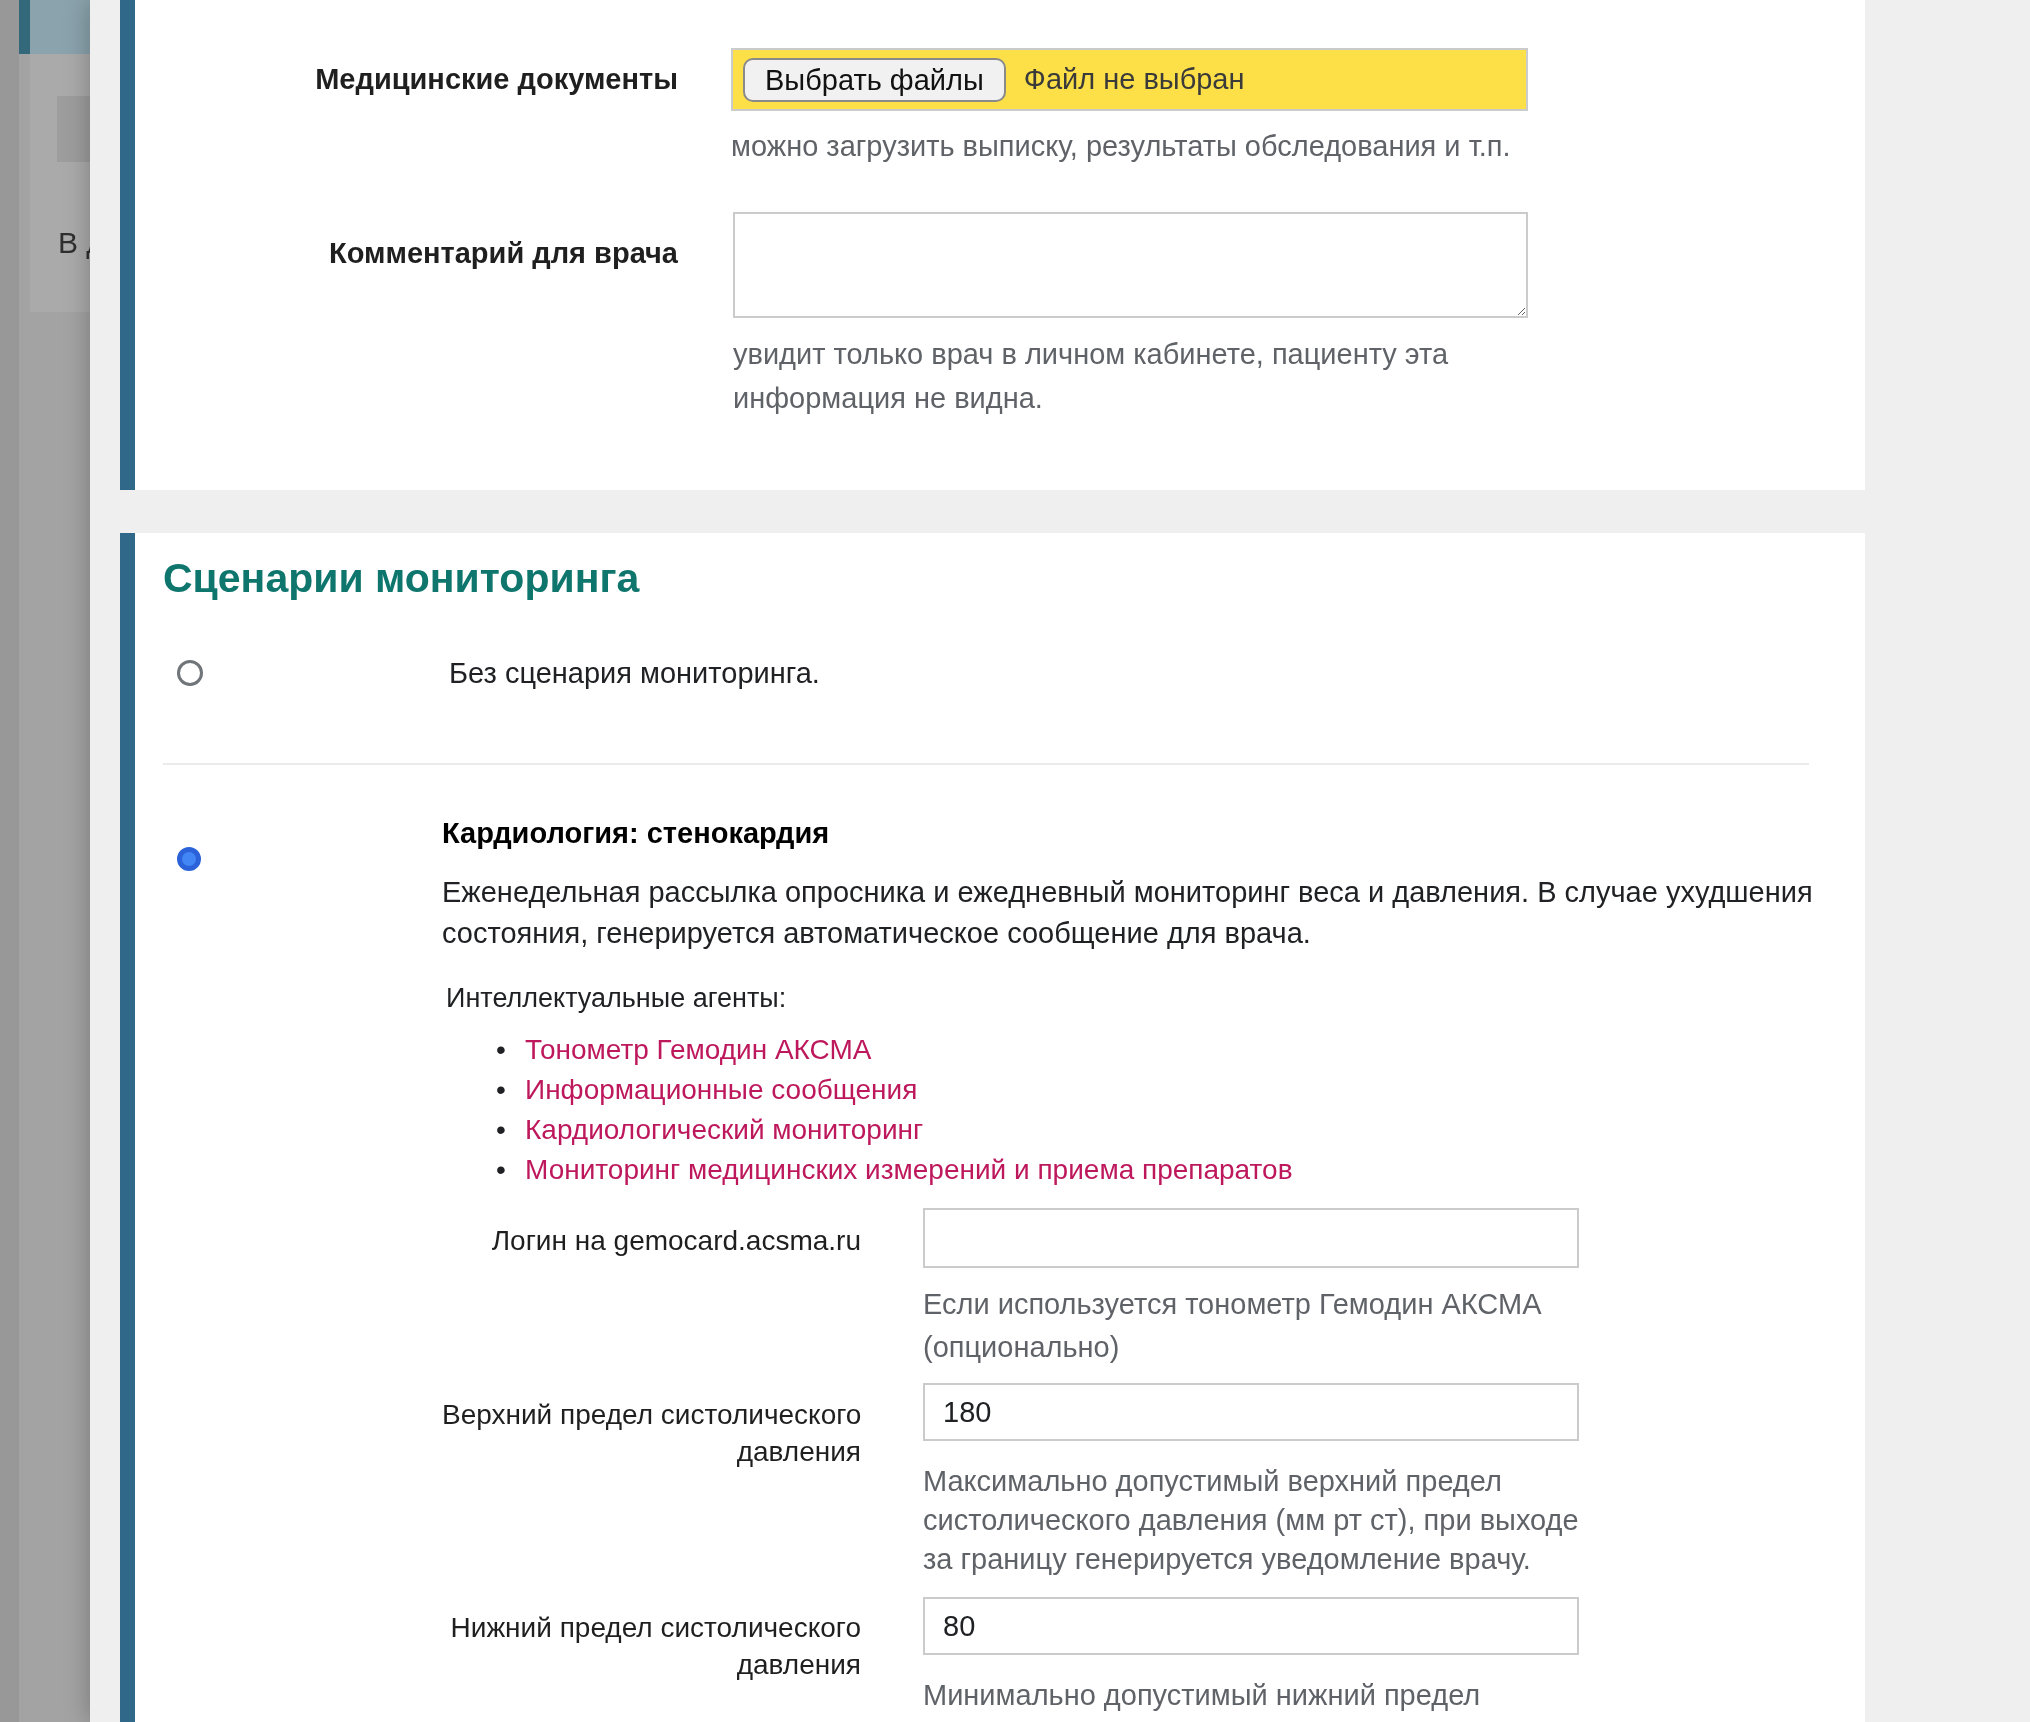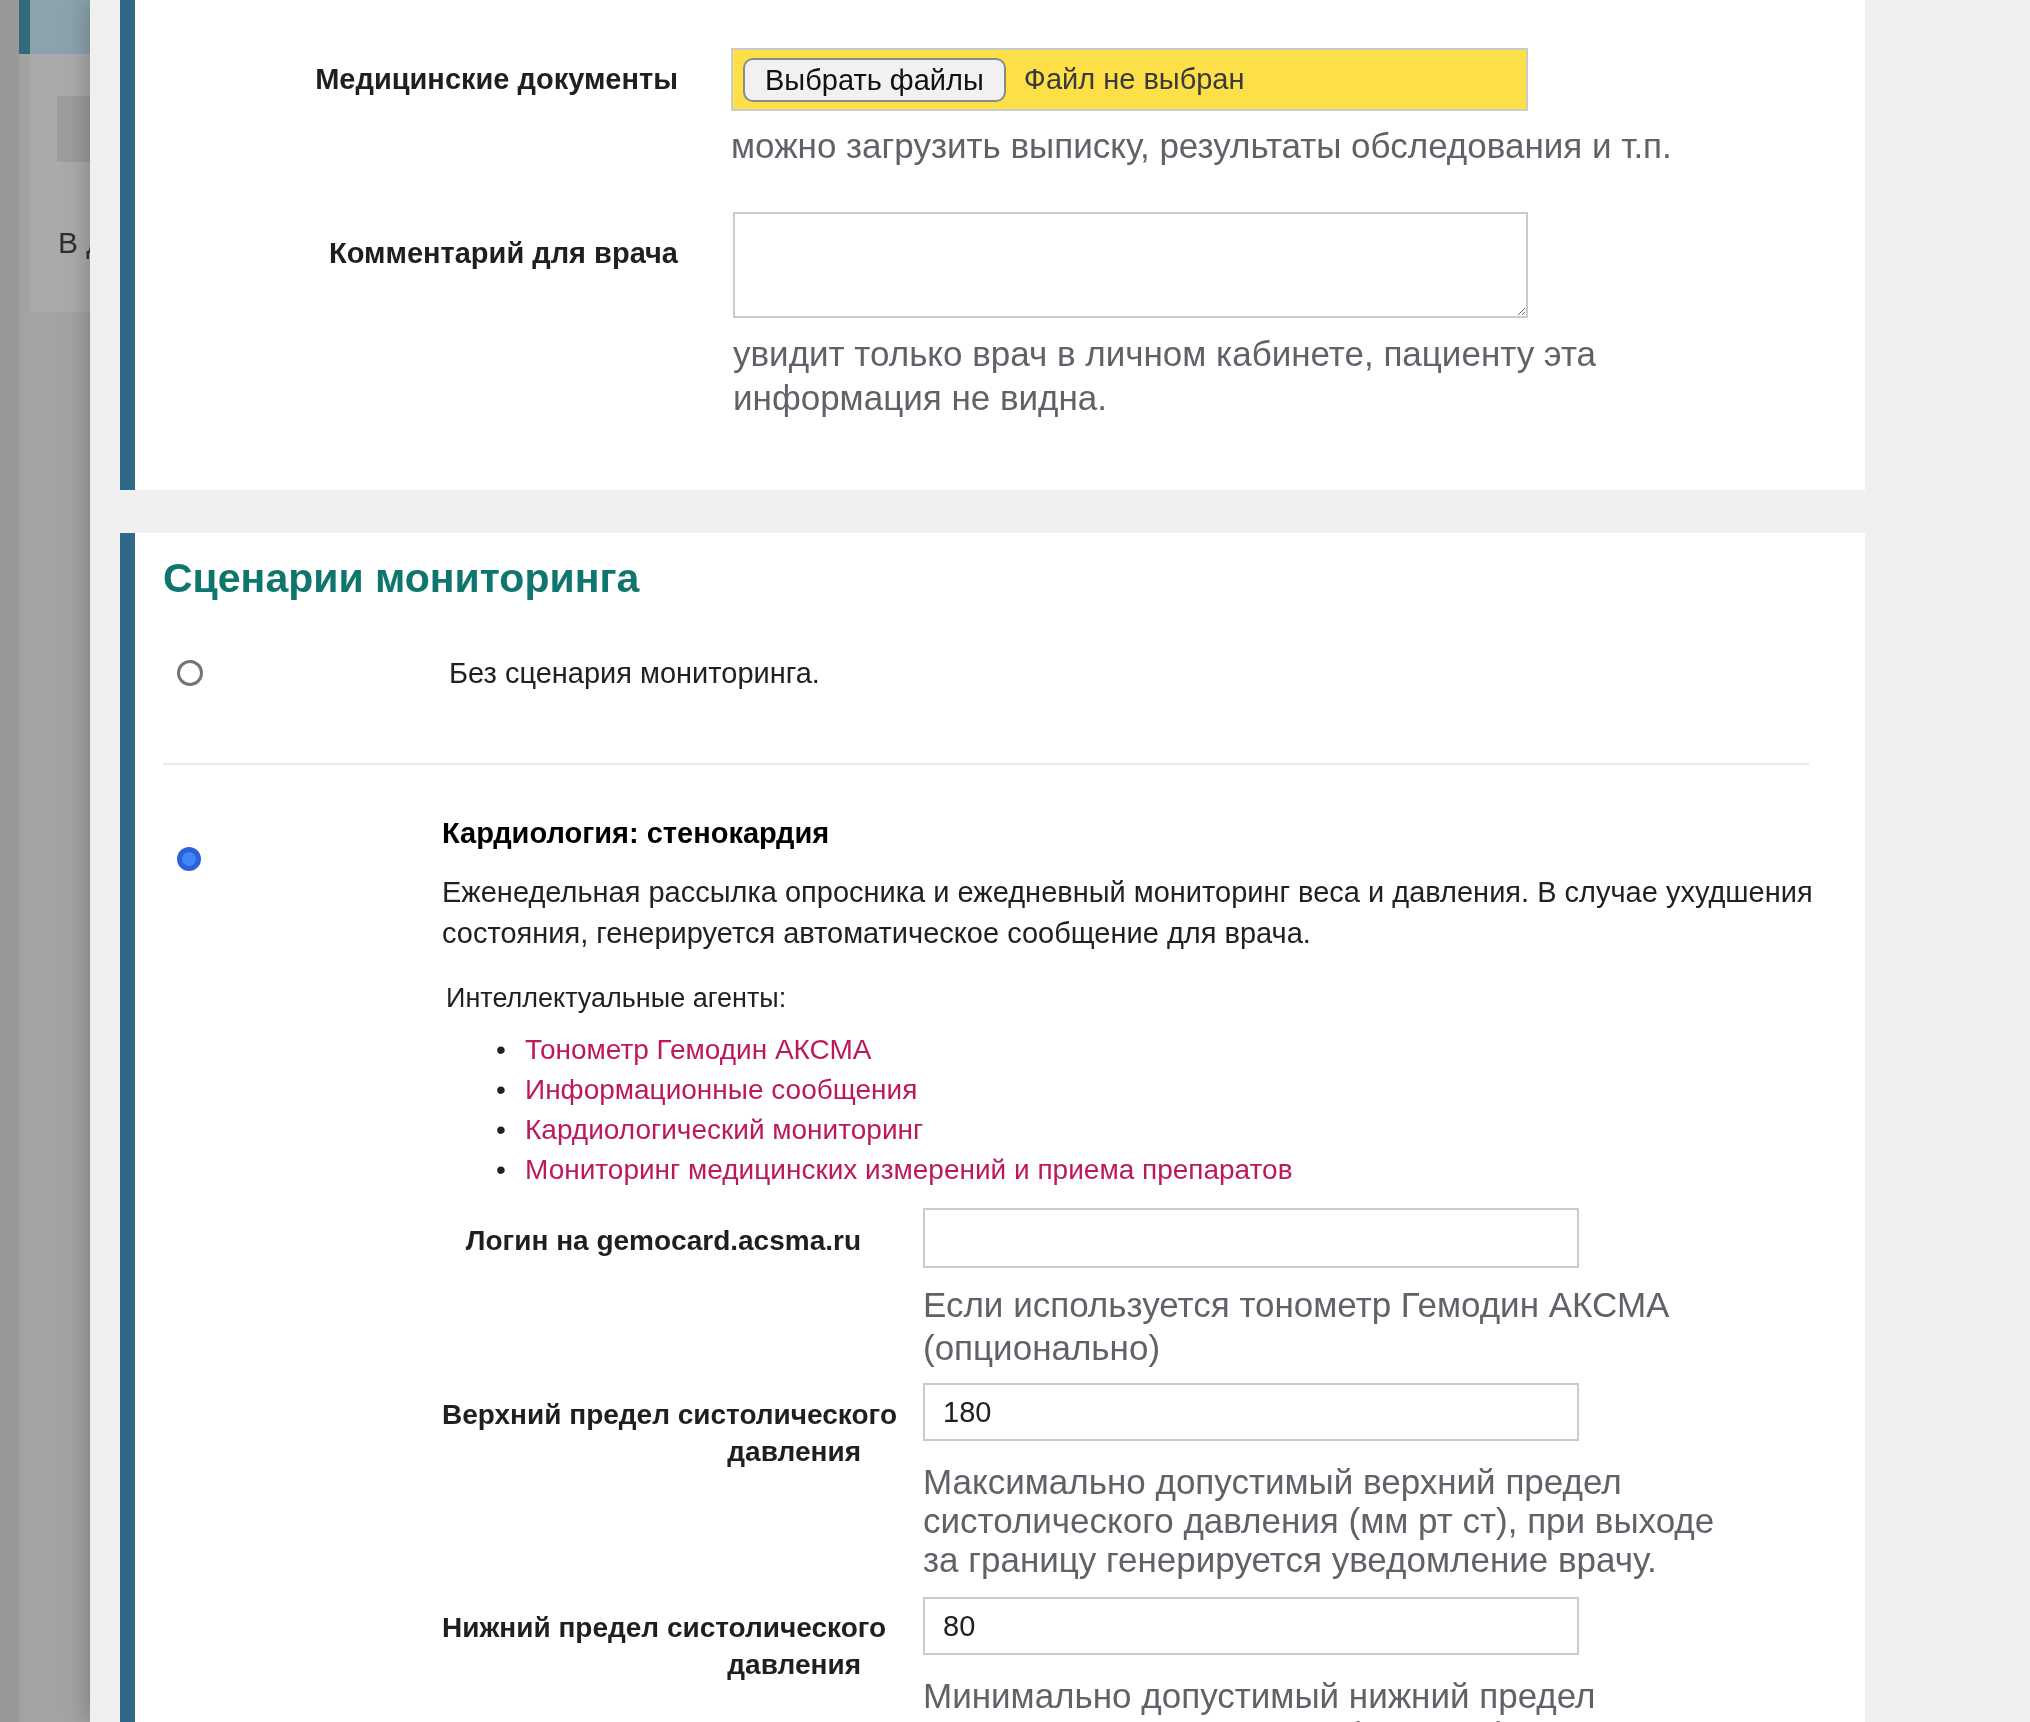--- a/index.html
+++ b/index.html
@@ -29,21 +29,21 @@
   .modal{left:90px;top:0;width:1945px;height:1722px;background:#efefef;
     box-shadow:0 0 24px rgba(0,0,0,.28);}
   .section{position:absolute;left:30px;width:1745px;background:#ffffff;
     border-left:15px solid #30688a;box-sizing:border-box;}
   .section1{top:0;height:490px;}
   .section2{top:533px;height:1189px;}
 
   
   .lbl{position:absolute;left:60px;width:483px;text-align:right;
     font-weight:bold;font-size:29px;line-height:34px;color:#1f1f1f;}
-  .hint{position:absolute;color:#5f6368;font-size:35px;white-space:nowrap;}
+  .hint{position:absolute;color:#5f6368;font-size:29px;white-space:nowrap;}
   .hint .ln{display:block;white-space:nowrap;}
   .tinput{position:absolute;box-sizing:border-box;border:2px solid #cbcbcb;background:#fff;
     font-family:inherit;font-size:29px;color:#202124;padding:0 0 0 18px;outline:none;}
 
   
   .filebox{left:596px;top:48px;width:797px;height:63px;border:2px solid #cbcbcb;background:#fde047;
     box-sizing:border-box;display:flex;align-items:center;cursor:pointer;}
   .filebtn{margin-left:10px;height:44px;padding:0 20px;border:2px solid #8a8a8a;border-radius:10px;
     background:#f1f1f1;font-family:inherit;font-size:29px;color:#111;line-height:40px;cursor:pointer;}
   .filestatus{margin-left:18px;font-size:29px;color:#3a3a3a;}
@@ -59,21 +59,21 @@
   .opt-label{position:absolute;left:314px;top:122px;font-size:29px;line-height:36px;color:#202124;white-space:nowrap;}
   .divider{position:absolute;left:28px;top:230px;width:1646px;height:2px;background:#ebebeb;}
   .cardio-title{position:absolute;left:307px;top:282px;font-size:29px;font-weight:bold;line-height:36px;color:#000000;}
   .cardio-desc{position:absolute;left:307px;top:339px;font-size:29px;line-height:41px;color:#202124;}
   .cardio-desc .ln{display:block;white-space:nowrap;}
   .agents-label{position:absolute;left:311px;top:448px;font-size:27px;line-height:34px;color:#202124;}
   .agents{position:absolute;left:361px;top:497px;margin:0;padding:0;list-style:none;}
   .agents li{position:relative;height:40px;margin:0;padding:0 0 0 29px;font-size:28px;line-height:40px;
     color:#be185d;white-space:nowrap;}
   .agents li::before{content:"\2022";position:absolute;left:0;top:0;font-size:28px;color:#202124;}
-  .flabel{position:absolute;left:307px;width:419px;text-align:right;font-weight:bold;
+  .flabel{position:absolute;left:307px;width:419px;text-align:right;font-weight:normal;
     font-size:28px;line-height:37px;color:#1f1f1f;}
   .flabel .ln{display:block;white-space:nowrap;}
 </style>
 </head>
 <body>
 
 <div class="abs bg-left-dark"></div>
 <div class="abs bg-left-teal"></div>
 <div class="abs bg-left-teallight"></div>
 <div class="abs bg-left-card"></div>

